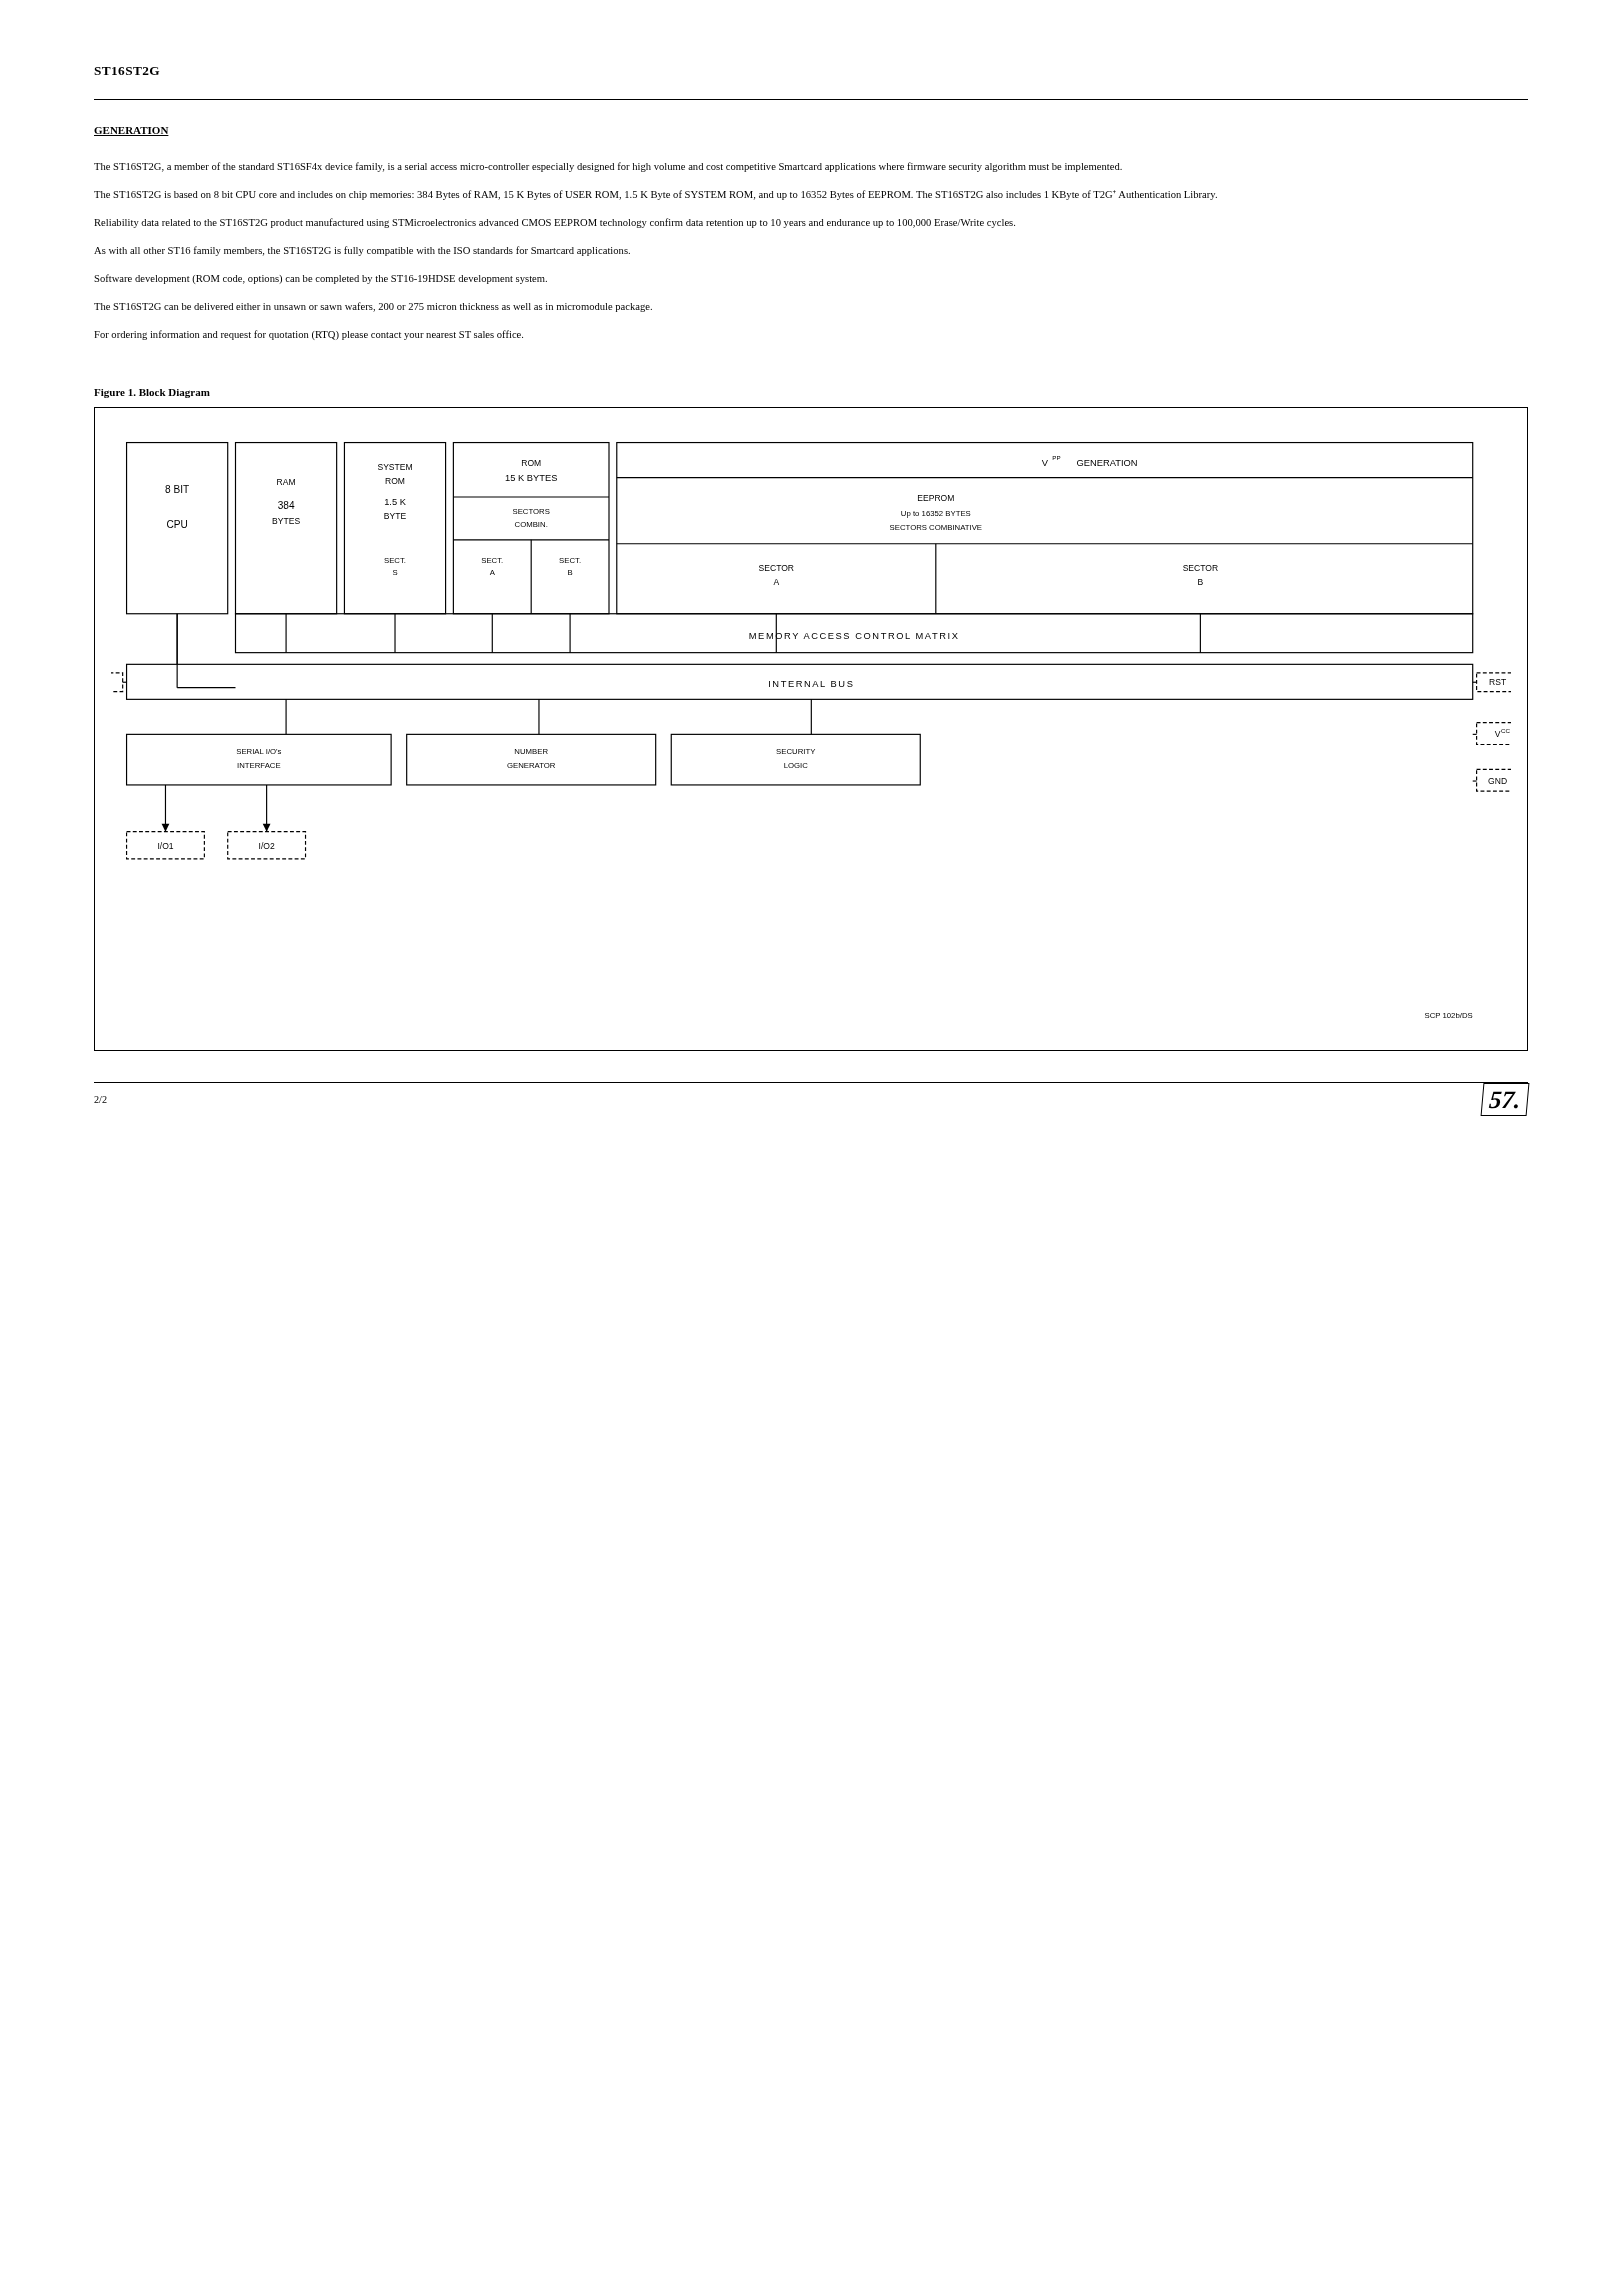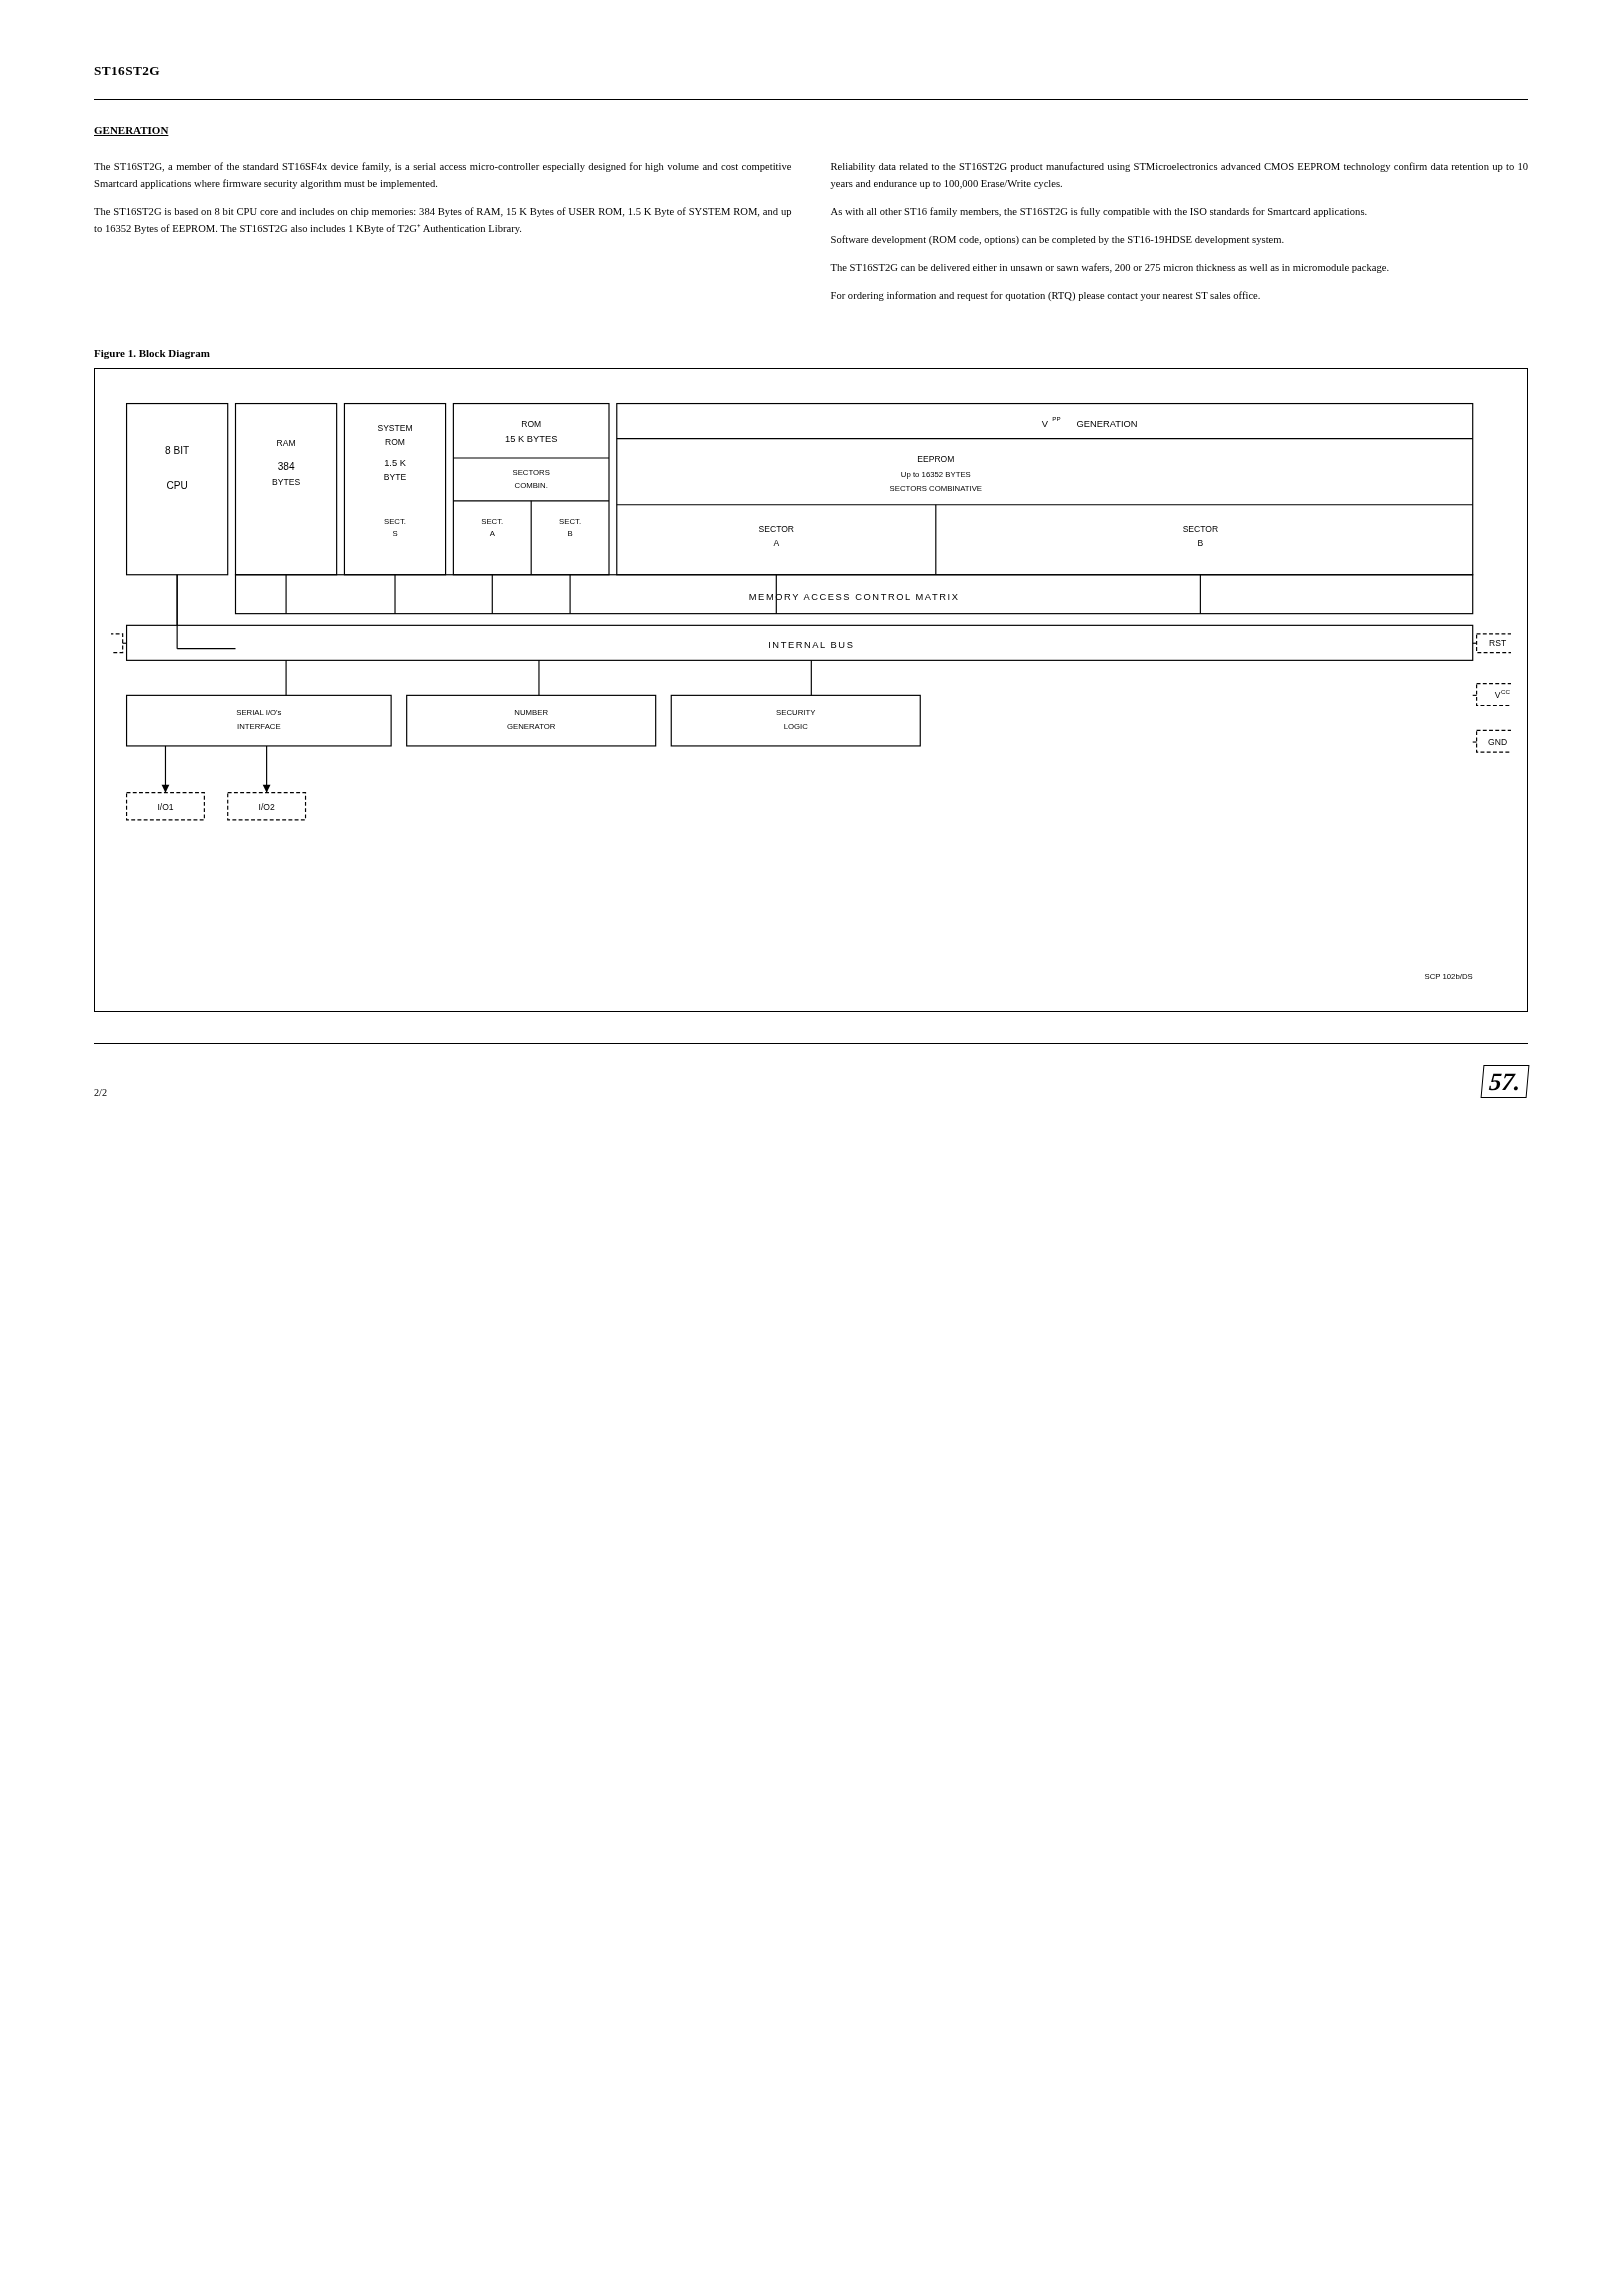--- a/index.html
+++ b/index.html
@@ -22,22 +22,22 @@
     }
     .description-section { margin-bottom: 23.6px; }
     .description-label {
       font-weight: bold;
       font-size: 11px;
       margin-bottom: 7.9px;
       text-decoration: underline;
     }
     .two-col {
       display: flex;
-      gap: 39px;
       margin-bottom: 23.6px;
+      flex-direction: column;
     }
     .col { flex: 1; }
     .col p {
       margin-bottom: 11px;
       text-align: justify;
       line-height: 1.6;
       font-size: 10.6px;
     }
     .figure-section { margin-top: 31px; }
     .figure-label {
@@ -48,24 +48,24 @@
     .block-diagram-outer {
       border: 1.2px solid #000;
       padding: 19px 15.7px 15.7px 15.7px;
       position: relative;
       width: 100%;
     }
 
     .page-footer {
       display: flex;
       justify-content: space-between;
-      align-items: flex-end;
+      align-items: center;
       margin-top: 31px;
       border-top: 0.8px solid #000;
-      padding-top: 21px;
+      padding-top: 0;
     }
     .page-num { font-size: 10.2px; }
     .logo-st {
       font-size: 25px;
       font-weight: bold;
       font-style: italic;
       border: 1.6px solid #000;
       padding: 1.6px 6.3px;
       transform: skewX(-5deg);
       display: inline-block;

